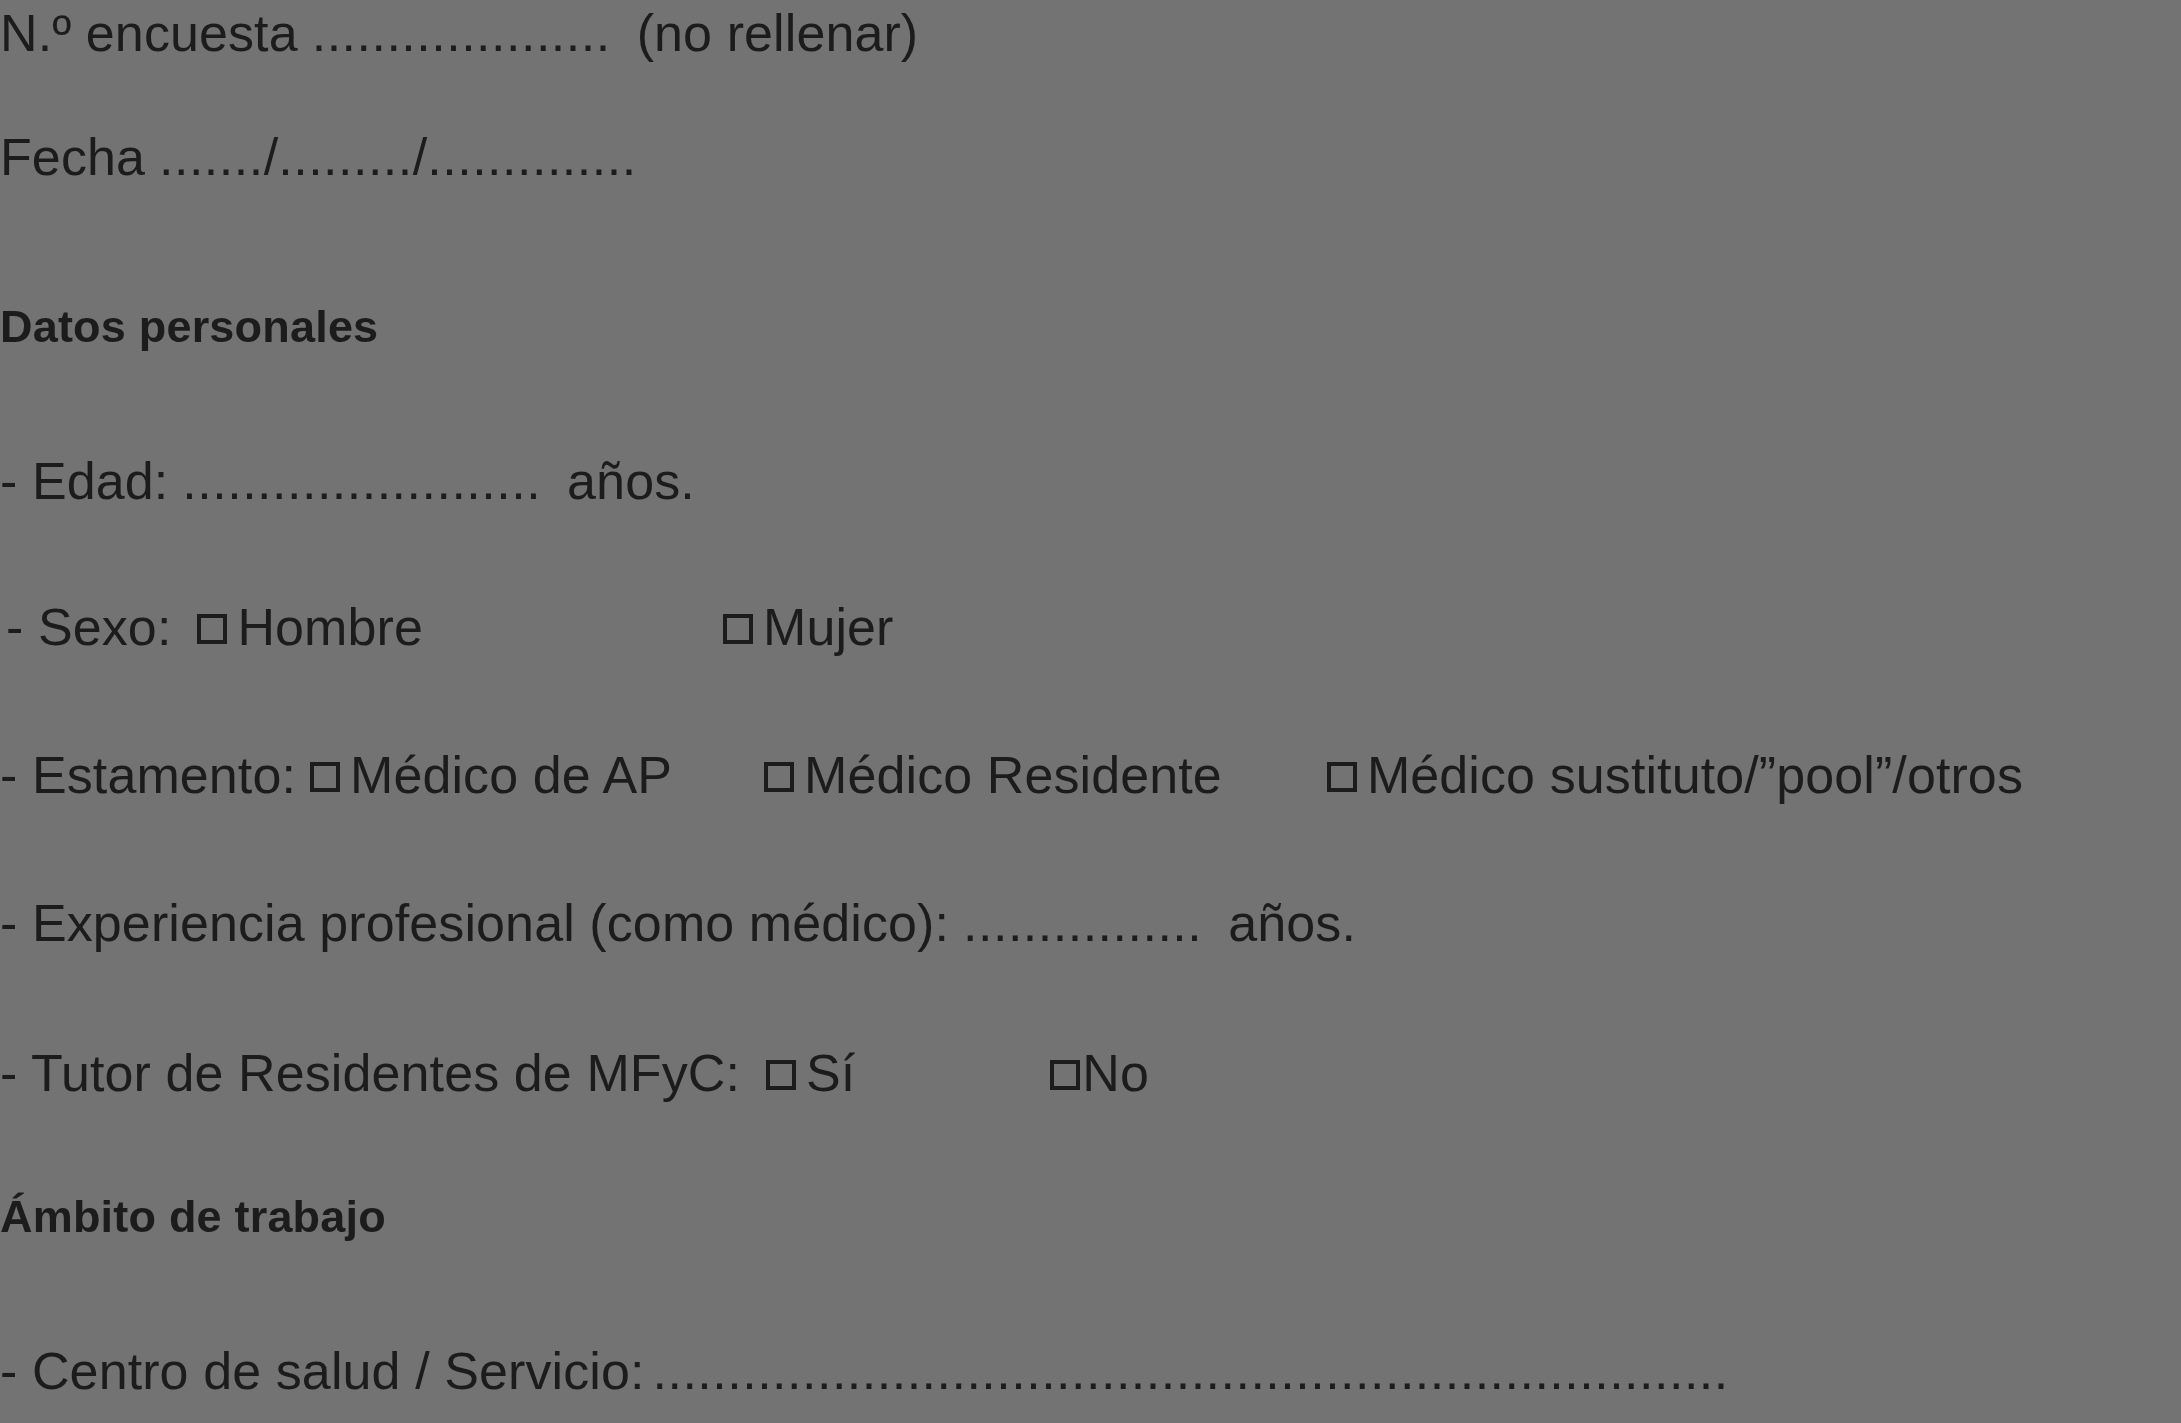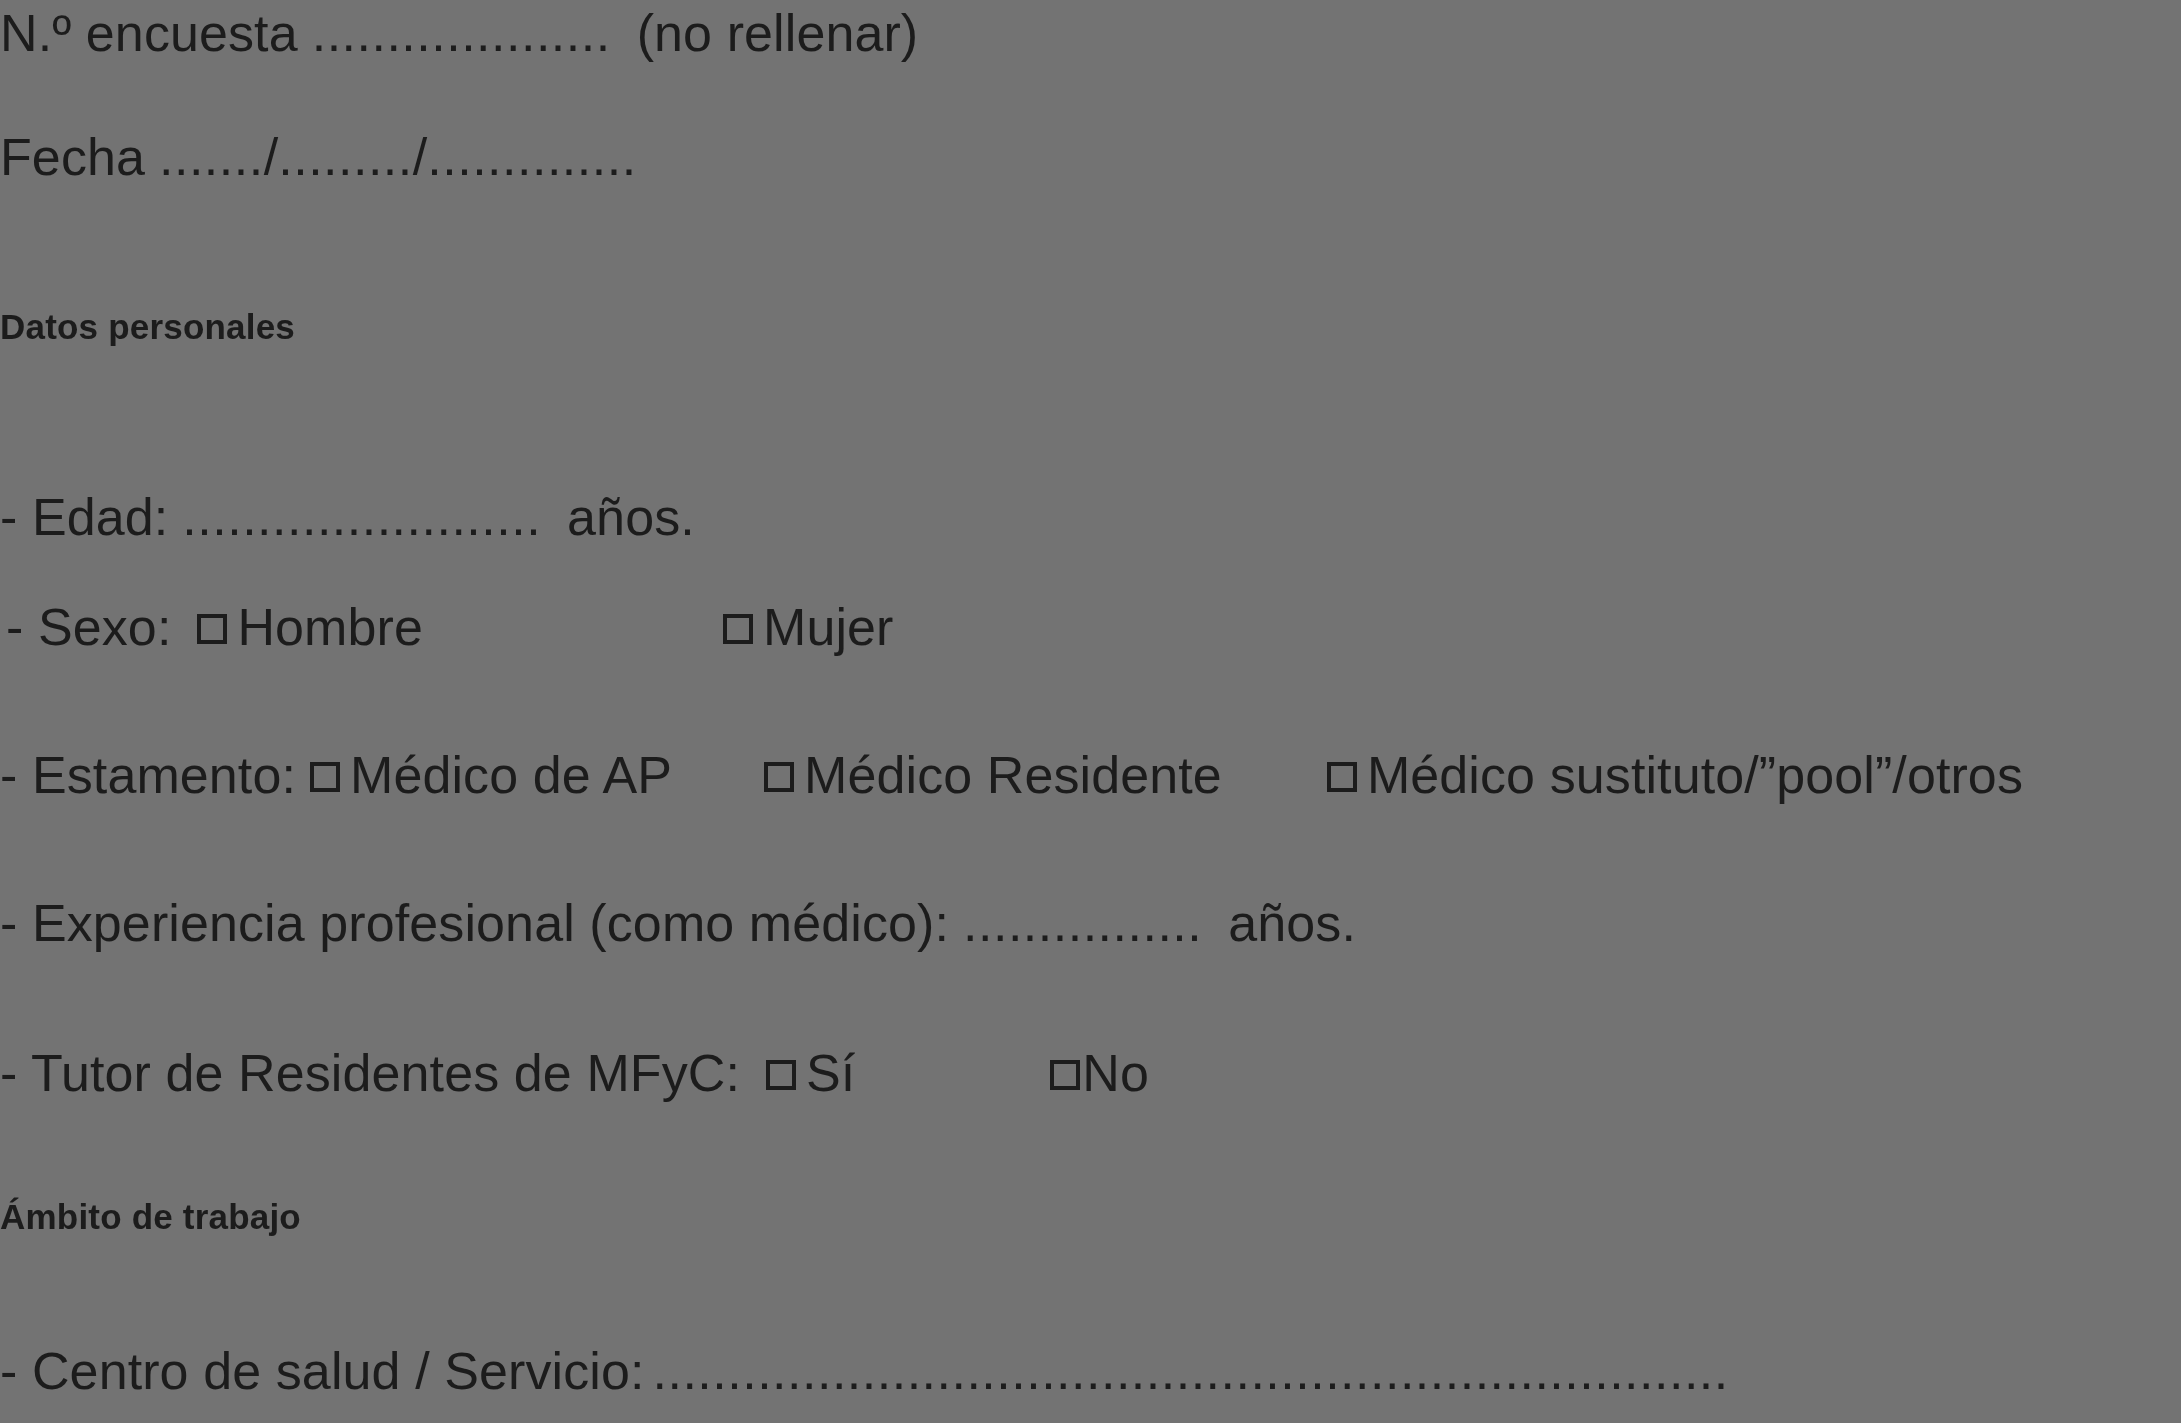--- a/index.html
+++ b/index.html
@@ -31,29 +31,29 @@
     width: 2181px;
     white-space: nowrap;
     font-size: 52px;
     line-height: 62px;
     letter-spacing: 0.1px;
     color: #1c1c1c;
   }
 
   .line.heading {
     font-weight: bold;
-    font-size: 35px;
+    font-size: 45px;
     letter-spacing: 0.2px;
   }
 
   
   .row-1 { top: 2px;    }   
   .row-2 { top: 126px;  }   
   .row-3 { top: 296px;  }   
-  .row-4 { top: 450px; margin-top: 36px;  }   
+  .row-4 { top: 450px;  }   
   .row-5 { top: 596px; padding-left: 6px;  }   
   .row-6 { top: 744px;  }   
   .row-7 { top: 892px;  }   
   .row-8 { top: 1042px; }   
   .row-9 { top: 1186px; }   
   .row-10{ top: 1340px; }   
 
   .seg { display: inline; }
 
   

